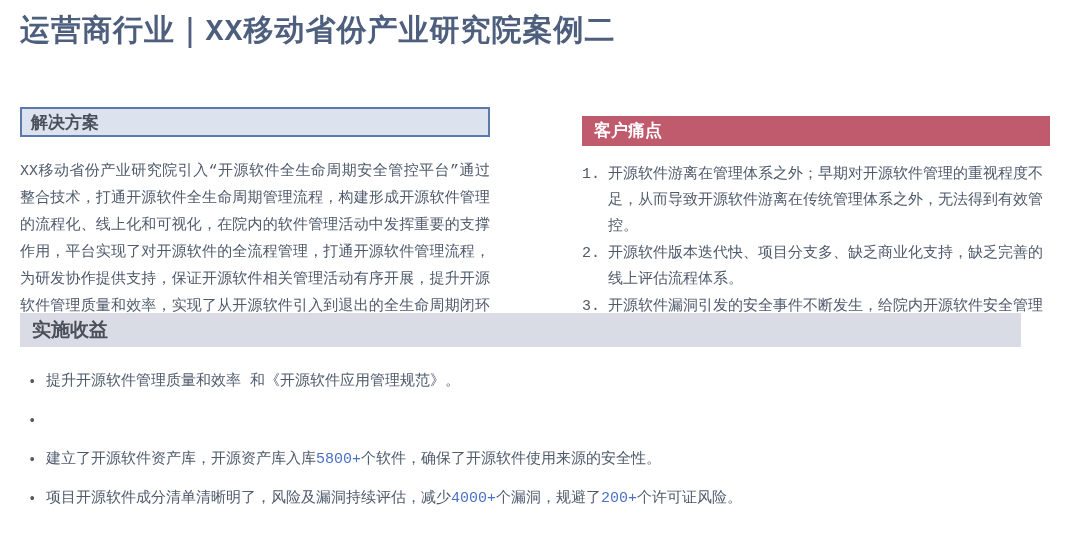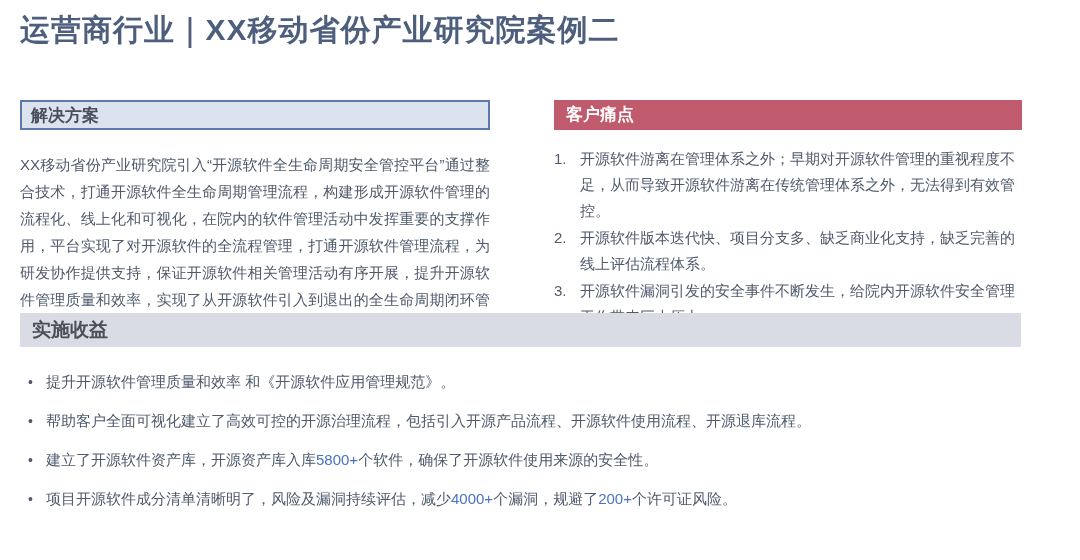--- a/index.html
+++ b/index.html
@@ -5,21 +5,21 @@
   :root {
     --title-color: #4e5f7e;
     --body-color: #4f5a6b;
     --sol-bg: #dce3ef;
     --sol-border: #5b79ad;
     --red-bg: #c05a6d;
     --benefit-bg: #d9dce5;
     --header-text: #4a4f5a;
     --hl-blue: #4a72c4;
   }
-  * { margin: 0; padding: 0; box-sizing: border-box; }
+  * { margin: 0; padding: 0; box-sizing: border-box; font-family: Liberation Mono, monospace; }
   html, body { background: #ffffff; }
   .page {
     position: relative;
     width: 1080px;
     height: 560px;
     background: #ffffff;
     overflow: hidden;
     font-family: "Liberation Sans", "DejaVu Sans", sans-serif;
   }
   .page-title {
@@ -27,26 +27,27 @@
     left: 20px;
     top: 10px;
     font-size: 30px;
     font-weight: bold;
     letter-spacing: 1px;
     color: var(--title-color);
   }
   .columns {
     position: absolute;
     left: 20px;
-    top: 100px;
+    top: 107px;
     width: 1040px;
     display: flex;
+    align-items: flex-end;
   }
   .col-left  { width: 470px; }
-  .col-right { width: 468px; margin-left: 64px; }
+  .col-right { width: 468px; margin-left: 92px; }
   .box-header {
     height: 30px;
     line-height: 27px;
     font-family: "Liberation Serif", "DejaVu Serif", serif;
     font-weight: bold;
     font-size: 17px;
   }
   .solution-header {
     background: var(--sol-bg);
     border: 2px solid var(--sol-border);
@@ -145,21 +146,20 @@
     <span>实施收益</span>
   </div>
 
   <ul class="benefits-list" id="benefits-list">
       <li>
         <span class="benefit-bullet">•</span>
         <span><span>提升开源软件管理质量和效率 和《开源软件应用管理规范》。</span></span>
       </li>
       <li>
         <span class="benefit-bullet">•</span>
-        <span><span>帮助客户全面可视化建立了高效可控的开源治理流程，包括引入开源产品流程、开源软件使用流程、开源退库流程。</span></span>
       </li>
       <li>
         <span class="benefit-bullet">•</span>
         <span><span>建立了开源软件资产库，开源资产库入库</span><span class="hl">5800+</span><span>个软件，确保了开源软件使用来源的安全性。</span></span>
       </li>
       <li>
         <span class="benefit-bullet">•</span>
         <span><span>项目开源软件成分清单清晰明了，风险及漏洞持续评估，减少</span><span class="hl">4000+</span><span>个漏洞，规避了</span><span class="hl">200+</span><span>个许可证风险。</span></span>
       </li>
     </ul>

